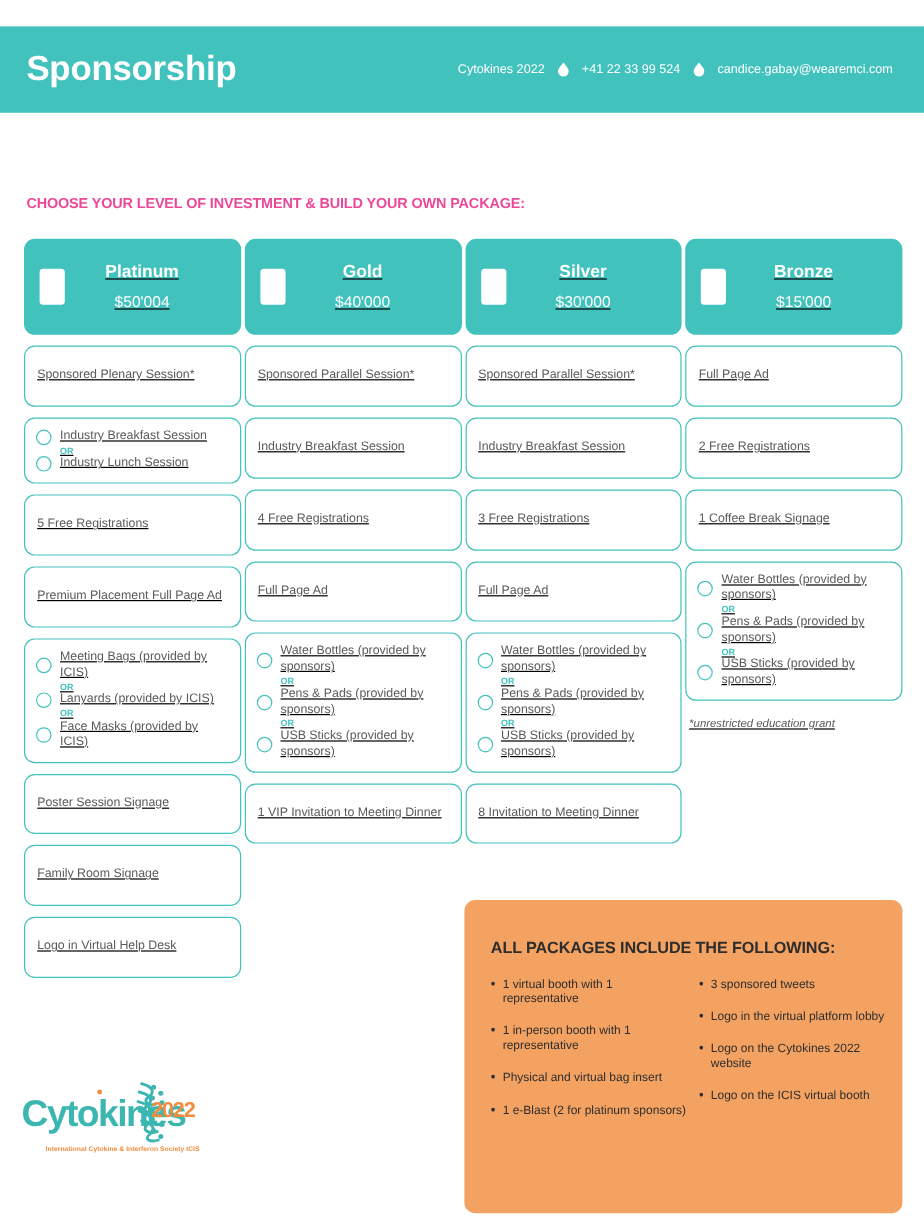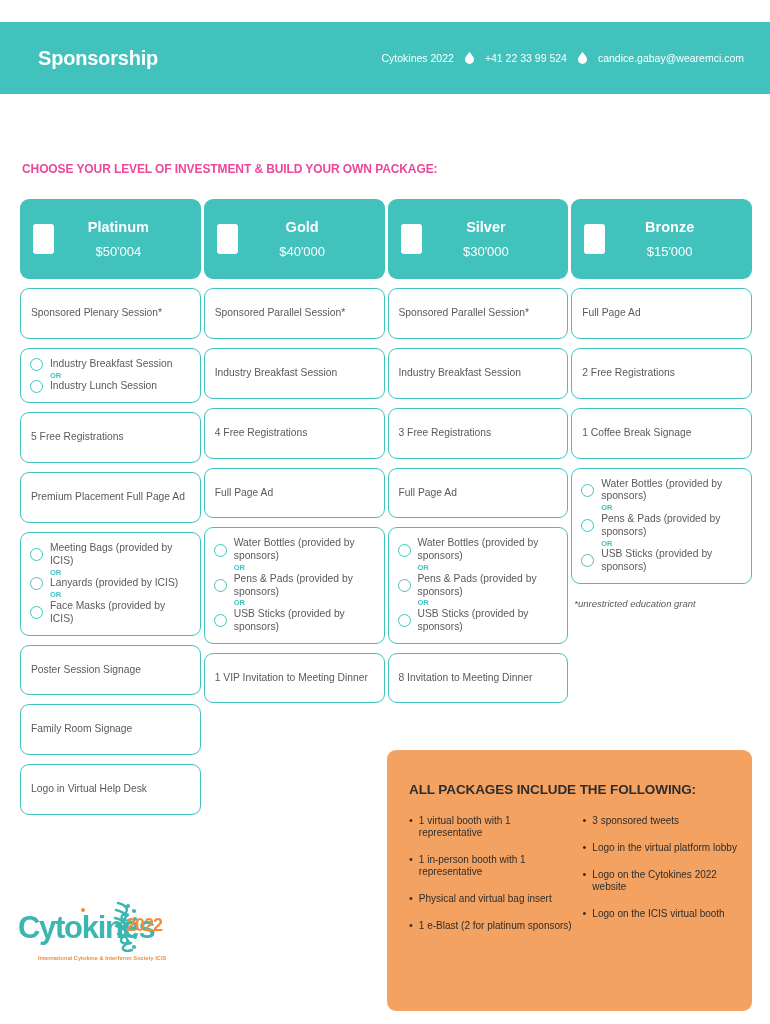--- a/index.html
+++ b/index.html
@@ -12,23 +12,23 @@
   .page { position: relative; width: 770px; height: 1024px; background:#fff; }
 
   
   .header {
     position: absolute; left: 0; top: 22px;
     width: 770px; height: 72px;
     background: #42c2bd;
     display: flex; align-items: center;
   }
   .header-title {
-    margin-left: 38px;
+    margin-left: 22px;
     color: #ffffff;
-    font-size: 20px;
+    font-size: 29px;
     font-weight: bold;
     letter-spacing: -0.2px;
   }
   .header-contact {
     margin-left: auto; margin-right: 22px;
     display: flex; align-items: center;
     color: #ffffff; font-size: 10.5px;
     white-space: nowrap;
   }
   .header-contact .ct { margin: 0 4px; }
@@ -49,21 +49,21 @@
     letter-spacing: -0.1px;
   }
 
   
   .columns {
     position: absolute; left: 20px; top: 199px;
     width: 732px;
     display: flex;
     gap: 3px;
   }
-  .col { width: 182px; display: flex; flex-direction: column; }
+  .col { width: 182px; display: flex; flex-direction: column; text-decoration: underline; }
 
   .tier-head {
     height: 80px;
     background: #42c2bd;
     border-radius: 9px;
     display: flex; align-items: center;
     position: relative;
     margin-bottom: 9px;
   }
   .tier-checkbox {

